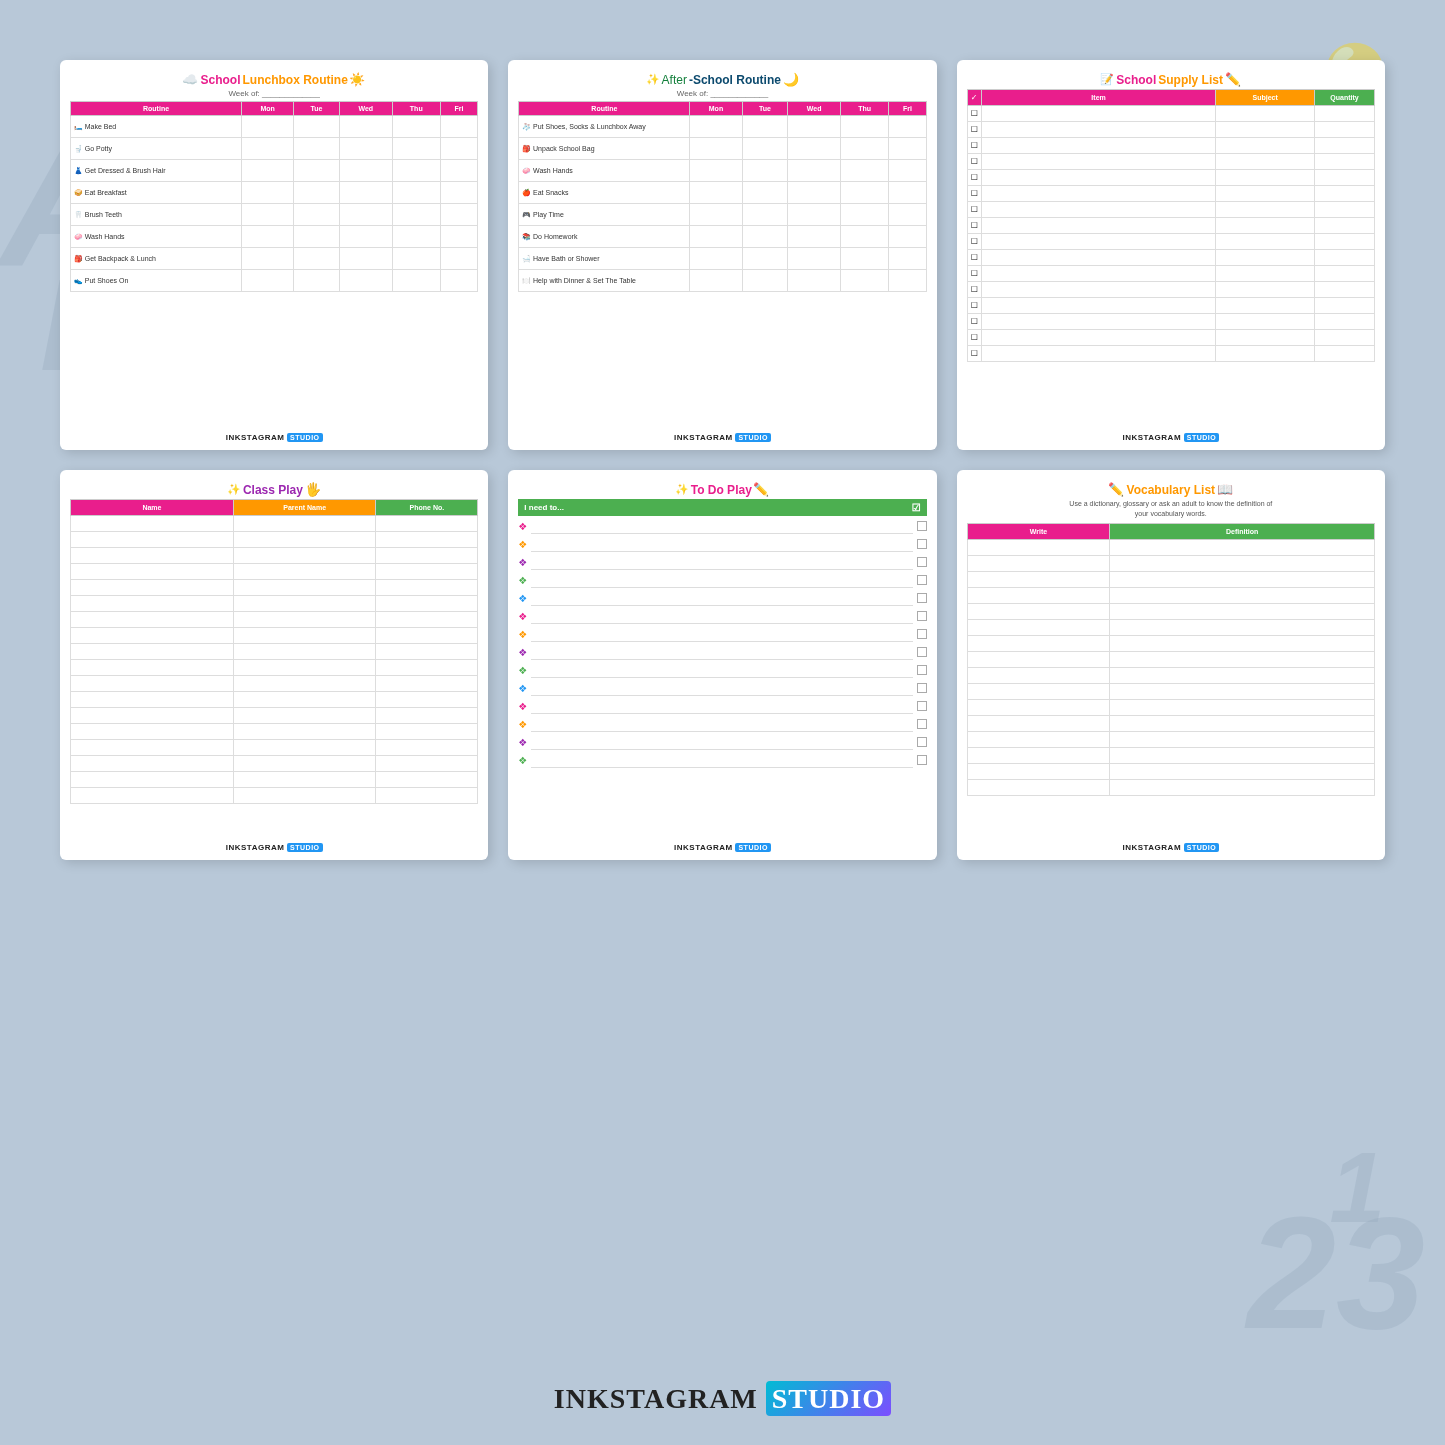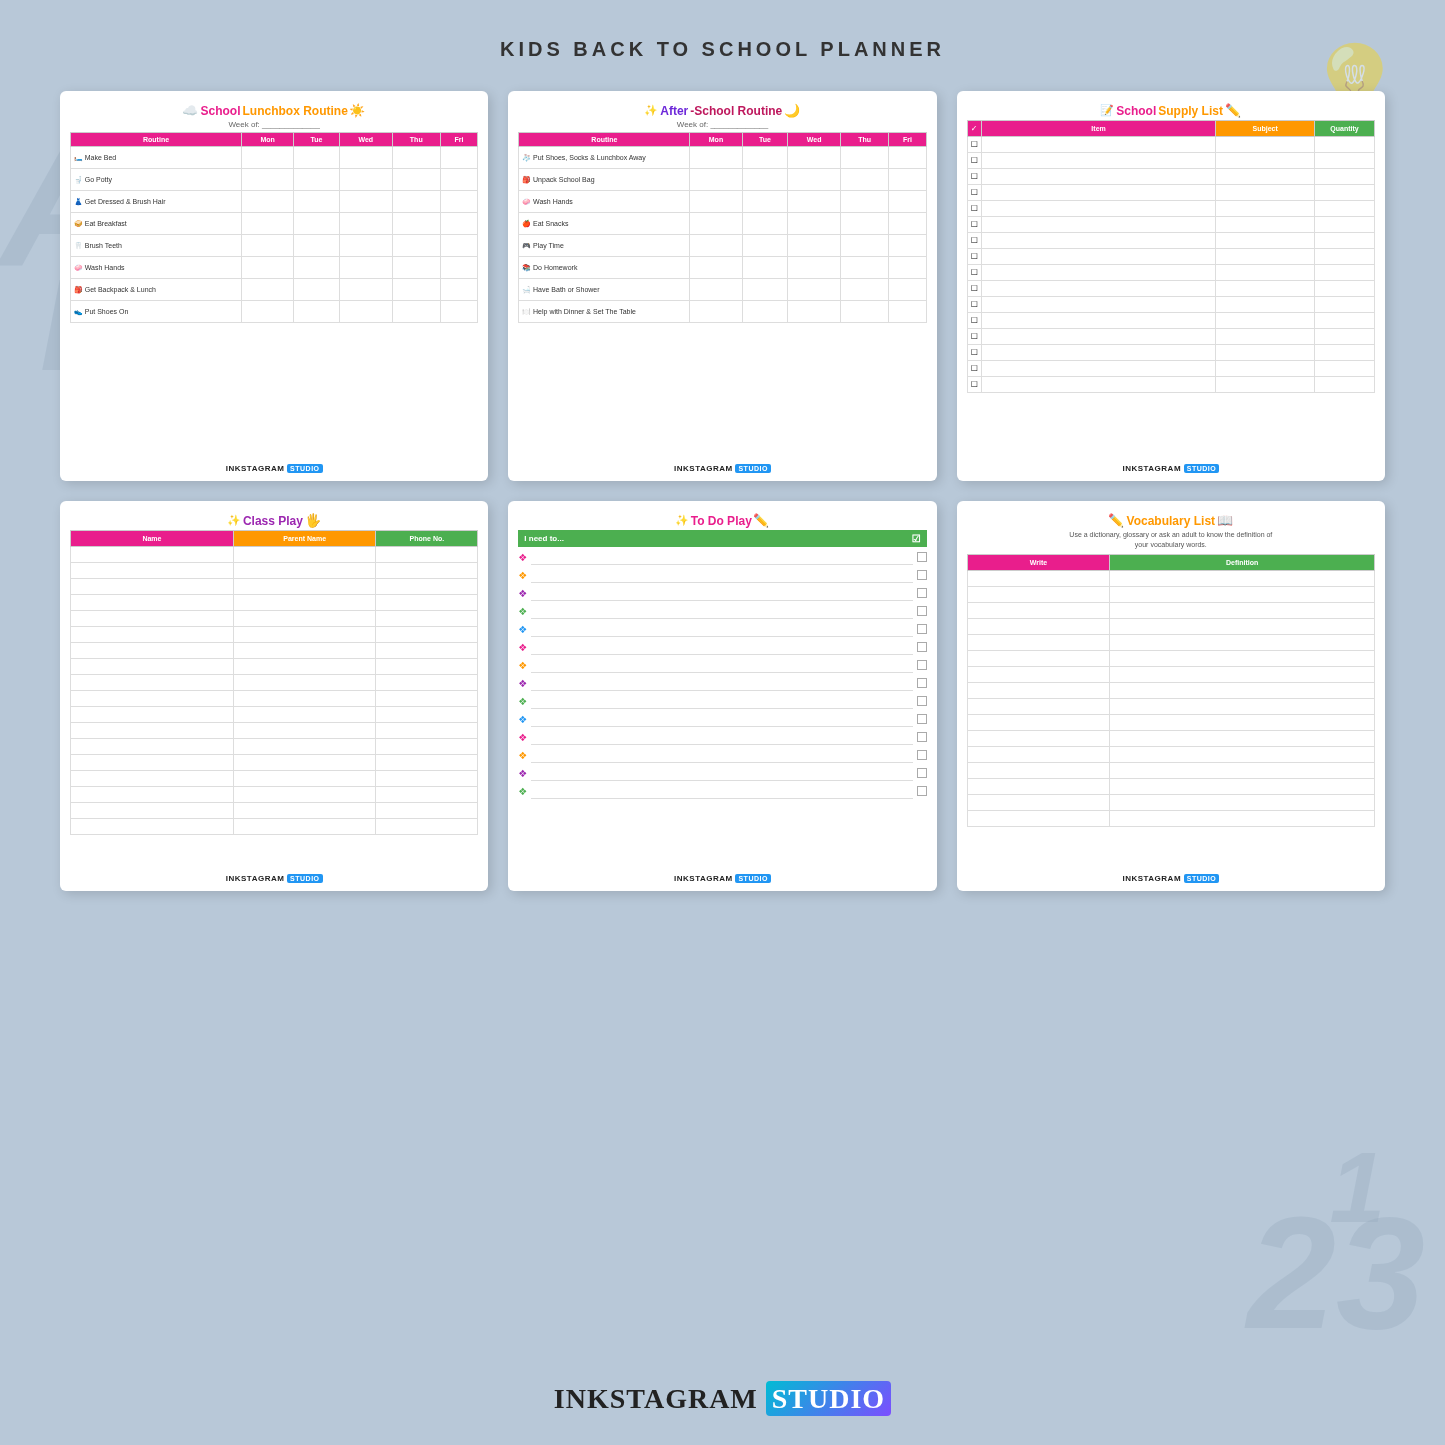--- a/index.html
+++ b/index.html
@@ -295,21 +295,20 @@
 </head>
 <body>
 
 <div class="abc-deco-a">A</div>
 <div class="abc-deco-bc">BC</div>
 <div class="lightbulb-deco">💡</div>
 <div class="num-deco-1">1</div>
 <div class="num-deco-23">23</div>
 
 <div class="header-section">
-  <div class="sub-title">KIDS BACK TO SCHOOL PLANNER</div>
 </div>
 
 <div class="pages-grid">
 
   <div class="page-card">
     <div class="section-title-line">
       <span style="font-size:13px;">☁️</span>
       <span style="color:#e91e8c; font-weight:800; font-size:12px;">School</span>
       <span style="color:#ff9800; font-weight:800; font-size:12px;">Lunchbox Routine</span>
       <span style="font-size:13px;">☀️</span>
@@ -410,22 +409,22 @@
         </tbody>
     </table>
     <div class="card-brand">
       <span class="card-brand-ink">INKSTAGRAM</span> <span class="card-brand-studio">STUDIO</span>
     </div>
   </div>
 
   <div class="page-card">
     <div class="section-title-line">
       <span style="font-size:11px;">✨</span>
-      <span style="color:#6d28d9; font-weight:700; font-size:12px;">After</span>
-      <span style="color:#be185d; font-weight:800; font-size:12px;">-School Routine</span>
+      <span style="color:#15803d; font-weight:400; font-size:12px;">After</span>
+      <span style="color:#0c4a6e; font-weight:800; font-size:12px;">-School Routine</span>
       <span style="font-size:13px;">🌙</span>
     </div>
     <div class="week-of">Week of: _____________</div>
     <table class="routine-table">
       <thead>
         <tr>
           <th class="routine-col">Routine</th>
           <th>Mon</th>
           <th>Tue</th>
           <th>Wed</th>

